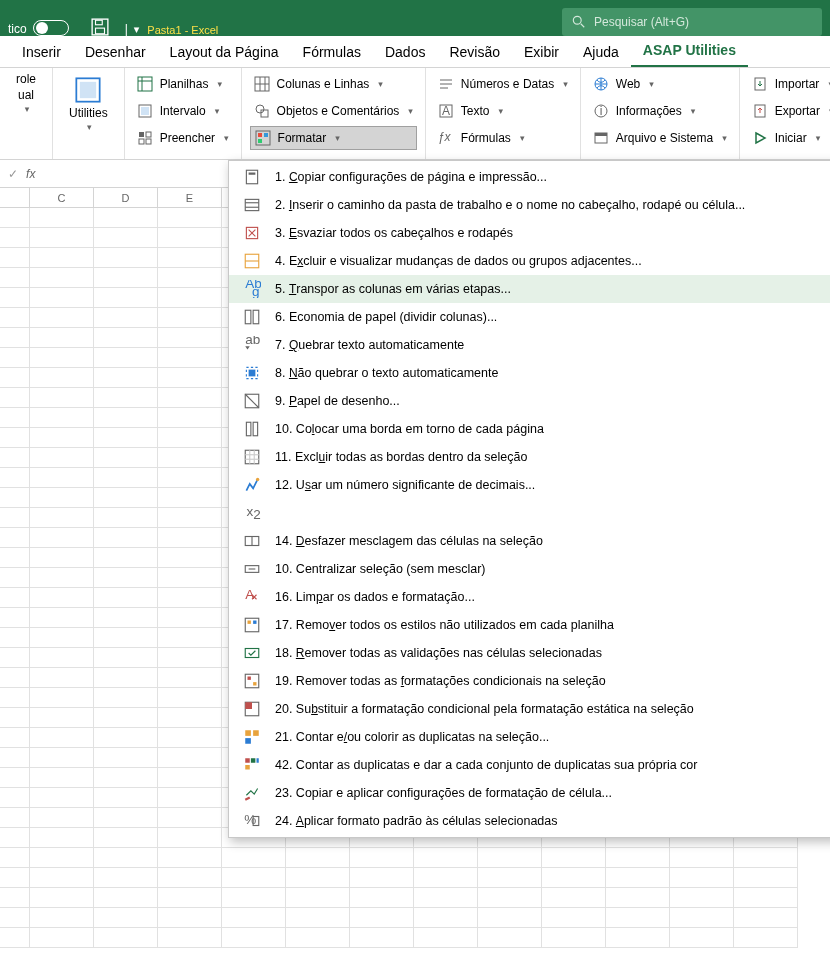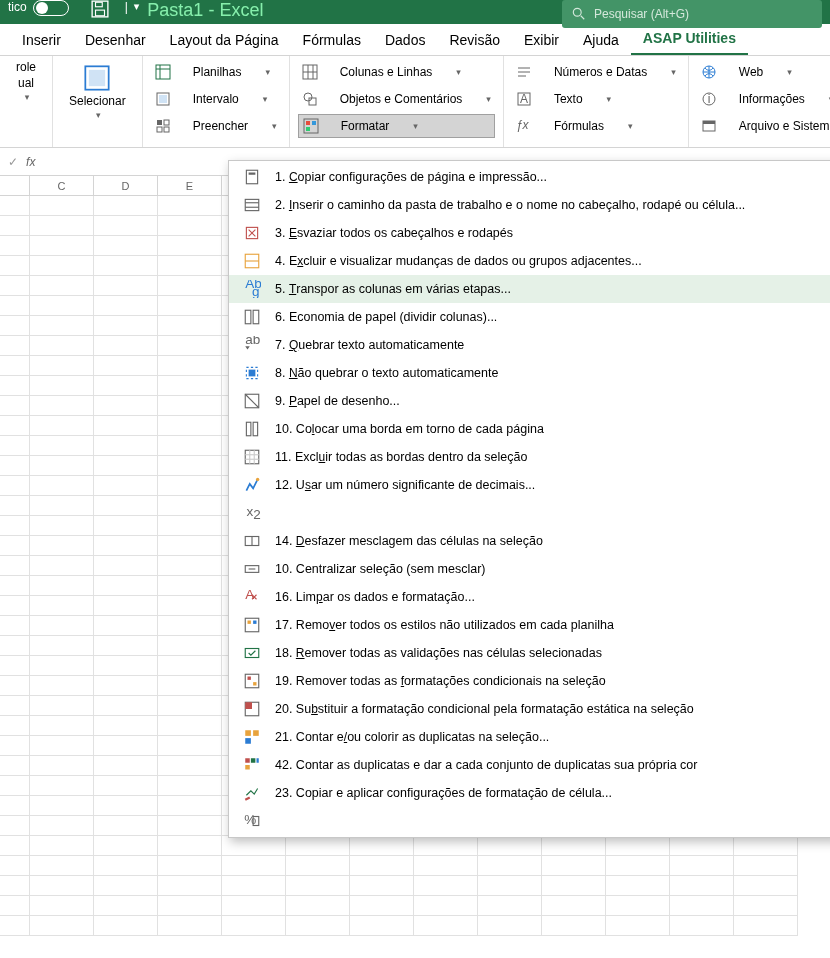--- a/index.html
+++ b/index.html
@@ -1,35 +1,35 @@
 <!DOCTYPE html>
 <html><head>
 <meta charset="utf-8">
 <style>
 * { margin: 0; padding: 0; box-sizing: border-box; font-family: 'Segoe UI', sans-serif; font-size: 12px; }
 body { width: 830px; height: 958px; background: #fff; overflow: hidden; position: relative; }
 
-.titlebar { height: 24px; background: #217346; display: flex; align-items: flex-start; color: #fff; padding: 0 8px; }
+.titlebar { height: 36px; background: #217346; display: flex; align-items: flex-end; color: #fff; padding: 0 8px; }
 .toggle { width: 36px; height: 16px; border: 1px solid #fff; border-radius: 8px; position: relative; margin-right: 12px; display: flex; align-items: center; }
 .toggle-knob { width: 12px; height: 12px; background: #fff; border-radius: 50%; margin-left: 2px; }
 .save-icon { width: 18px; height: 18px; margin: 0 10px; }
 .title-dropdown { color: #fff; margin-right: 8px; font-size: 11px; }
-.title-text { color: #86efac; font-size: 18px; }
+.title-text { color: #fde047; font-size: 11px; }
 .search-box { margin-left: auto; background: #439467; height: 28px; width: 260px; border-radius: 3px; display: flex; align-items: center; padding: 8px 10px; color: #d4e8db; }
 .search-icon { width: 14px; height: 14px; margin-right: 8px; }
 
 .tabs { height: 32px; background: #fff; display: flex; align-items: flex-end; padding: 0 10px; border-bottom: 1px solid #d4d4d4; }
 .tab { padding: 7px 12px; color: #000; cursor: pointer; font-size: 14px; }
 .tab.active { border-bottom: 2px solid #217346; color: #217346; font-weight: 600; }
 
 .ribbon { height: 92px; background: #fff; display: flex; border-bottom: 1px solid #d4d4d4; }
 .ribbon-group { padding: 4px 8px; border-right: 1px solid #e1e1e1; display: flex; flex-direction: column; justify-content: flex-start; gap: 3px; }
 .ribbon-big { display: flex; flex-direction: column; align-items: center; padding: 4px 8px; gap: 2px; cursor: pointer; }
 .ribbon-big-icon { width: 28px; height: 28px; }
-.ribbon-item { display: flex; align-items: center; gap: 22px; padding: 2px 4px; cursor: pointer; height: 24px; white-space: nowrap; }
+.ribbon-item { display: flex; align-items: center; gap: 7px; padding: 2px 4px; cursor: pointer; height: 24px; white-space: nowrap; }
 .ribbon-item.active { background: #d4d4d4; border: 1px solid #a0a0a0; }
 .ribbon-icon { width: 16px; height: 16px; flex-shrink: 0; }
 .chev { font-size: 9px; color: #666; margin-left: 2px; }
 
 .formula-bar { height: 28px; background: #fff; border-bottom: 1px solid #d4d4d4; display: flex; align-items: center; padding: 0 8px; }
 .fx-check { color: #999; margin-right: 8px; }
 .fx-label { font-style: italic; color: #666; margin-right: 8px; }
 
 .sheet { position: relative; }
 .col-headers { display: flex; height: 20px; background: #fff; }
@@ -92,21 +92,21 @@
       <span>ual</span>
       <span class="chev">▾</span>
     </div>
   </div>
   <div class="ribbon-group">
     <div class="ribbon-big">
       <svg class="ribbon-big-icon" viewBox="0 0 24 24">
           <rect x="2" y="2" width="20" height="20" fill="none" stroke="#2b7cd3" stroke-width="1.5"></rect>
           <rect x="5" y="5" width="14" height="14" fill="#d0e3f5"></rect>
         </svg>
-      <span>Selecionar</span>
+      <span>Utilities</span>
       <span class="chev">▾</span>
     </div>
   </div>
   <div class="ribbon-group">
     <div class="ribbon-item">
         <svg class="ribbon-icon" viewBox="0 0 16 16">
           <rect x="1" y="1" width="14" height="14" fill="none" stroke="#217346"></rect>
           <line x1="1" y1="5" x2="15" y2="5" stroke="#217346"></line>
           <line x1="5" y1="1" x2="5" y2="15" stroke="#217346"></line>
         </svg>
@@ -1038,14 +1038,15 @@
       </div>
       <div class="menu-text">23. Copiar e aplicar configurações de formatação de célula...</div>
     </div>
     <div class="menu-item">
       <div class="menu-icon">
         <svg viewBox="0 0 16 16">
           <text x="1" y="11" font-size="7" fill="#666">%</text>
           <rect x="9" y="4" width="5" height="8" fill="none" stroke="#666"></rect>
         </svg>
       </div>
+      <div class="menu-text">24. <u>A</u>plicar formato padrão às células selecionadas</div>
     </div>
   </div>
 
 </body></html>

